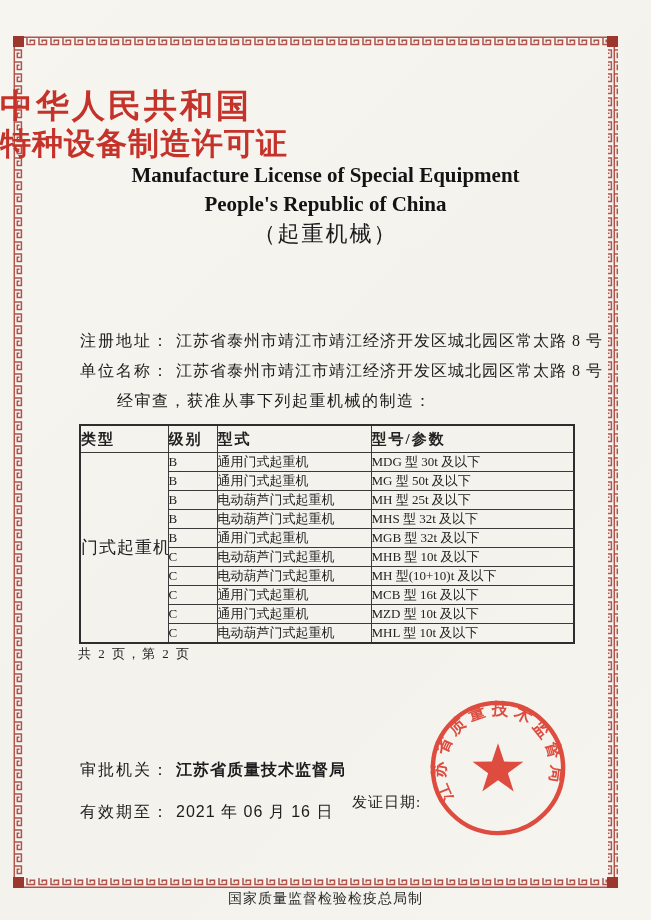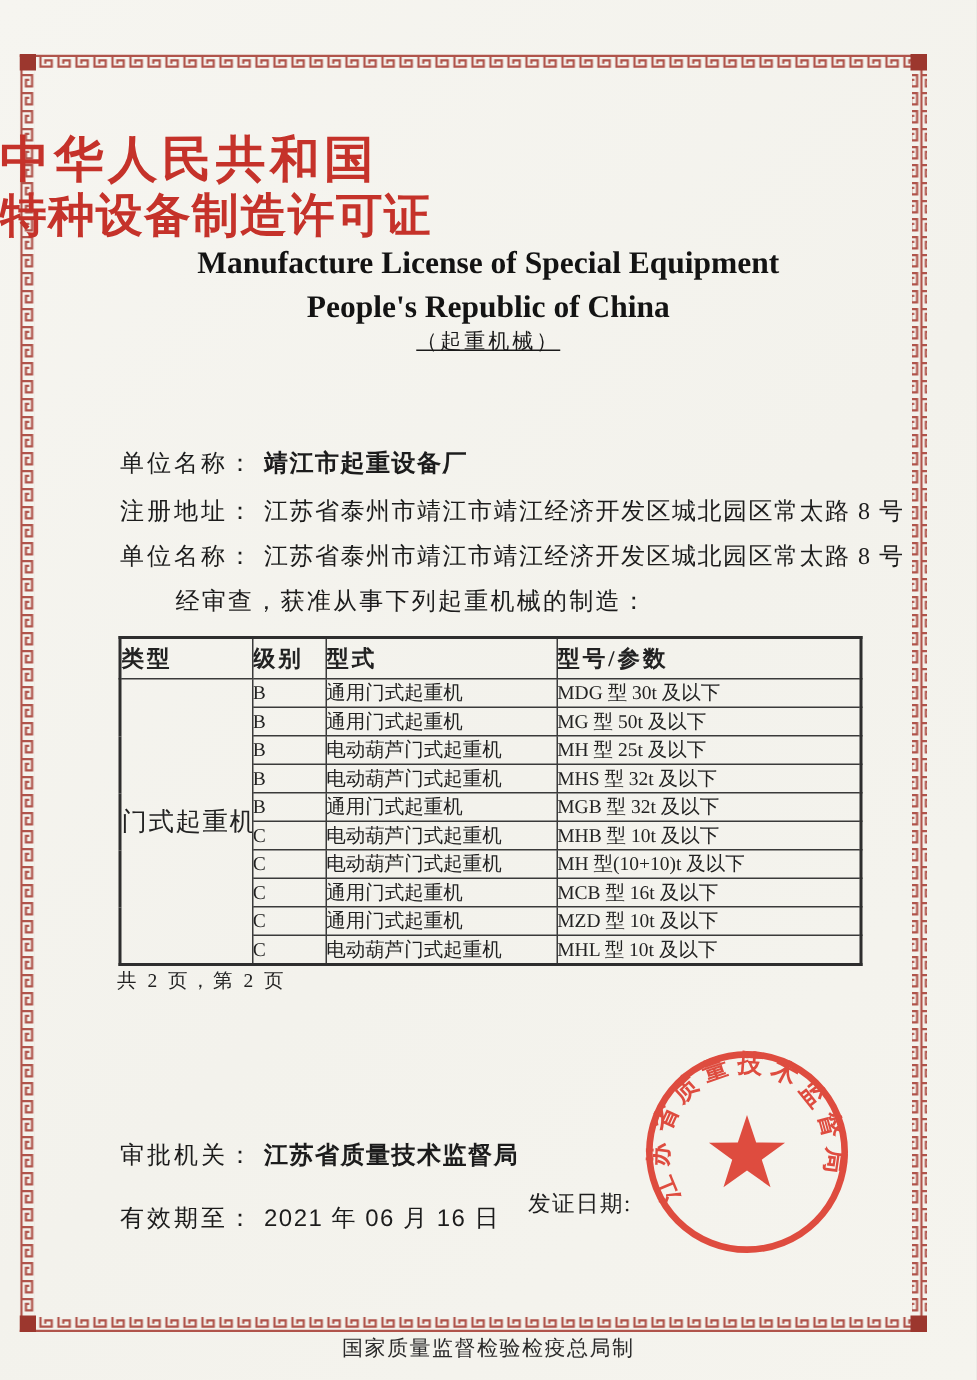--- a/index.html
+++ b/index.html
@@ -25,21 +25,21 @@
   .title-cn.l2{top:123px;font-size:31px;letter-spacing:1px;}
   .title-en{
     position:absolute;left:0;width:100%;text-align:center;
     font-family:"Liberation Serif",serif;font-weight:700;
     color:#131313;font-size:21px;
   }
   .title-en.l1{top:163px;}
   .title-en.l2{top:192px;}
   .subtitle{
     position:absolute;left:0;top:219px;width:100%;text-align:center;
-    font-size:14px;color:#1a1a1a;letter-spacing:2px;text-decoration:underline;
+    font-size:22px;color:#1a1a1a;letter-spacing:2px;
   }
   .license-no{
     position:absolute;right:60px;top:246px;
     font-size:15.5px;color:#222;letter-spacing:.5px;
   }
   
   .field{position:absolute;left:80px;font-size:16px;color:#1c1c1c;letter-spacing:1px;}
   .field .lbl{letter-spacing:2px;}
   .field .val{margin-left:6px;}
   .field .val.b{font-weight:700;}
@@ -103,21 +103,20 @@
     <rect x="594" y="841" width="11" height="11" fill="#9c372e"></rect>
   </svg>
 
   <div class="title-cn l1">中华人民共和国</div>
   <div class="title-cn l2">特种设备制造许可证</div>
   <div class="title-en l2">People's Republic of China</div>
   <div class="title-en l1">Manufacture License of Special Equipment</div>
   <div class="subtitle">（起重机械）</div>
 
 
-  <div class="field f-unit"><span class="lbl">单位名称：</span><span class="val b">靖江市起重设备厂</span></div>
 
   <div class="field f-reg"><span class="lbl">注册地址：</span><span class="val">江苏省泰州市靖江市靖江经济开发区城北园区常太路 8 号</span></div>
 
   <div class="field f-mfg"><span class="lbl">单位名称：</span><span class="val">江苏省泰州市靖江市靖江经济开发区城北园区常太路 8 号</span></div>
 
   <div class="field f-note">经审查，获准从事下列起重机械的制造：</div>
 
   <table class="lic">
     <colgroup>
         <col style="width:88px">

